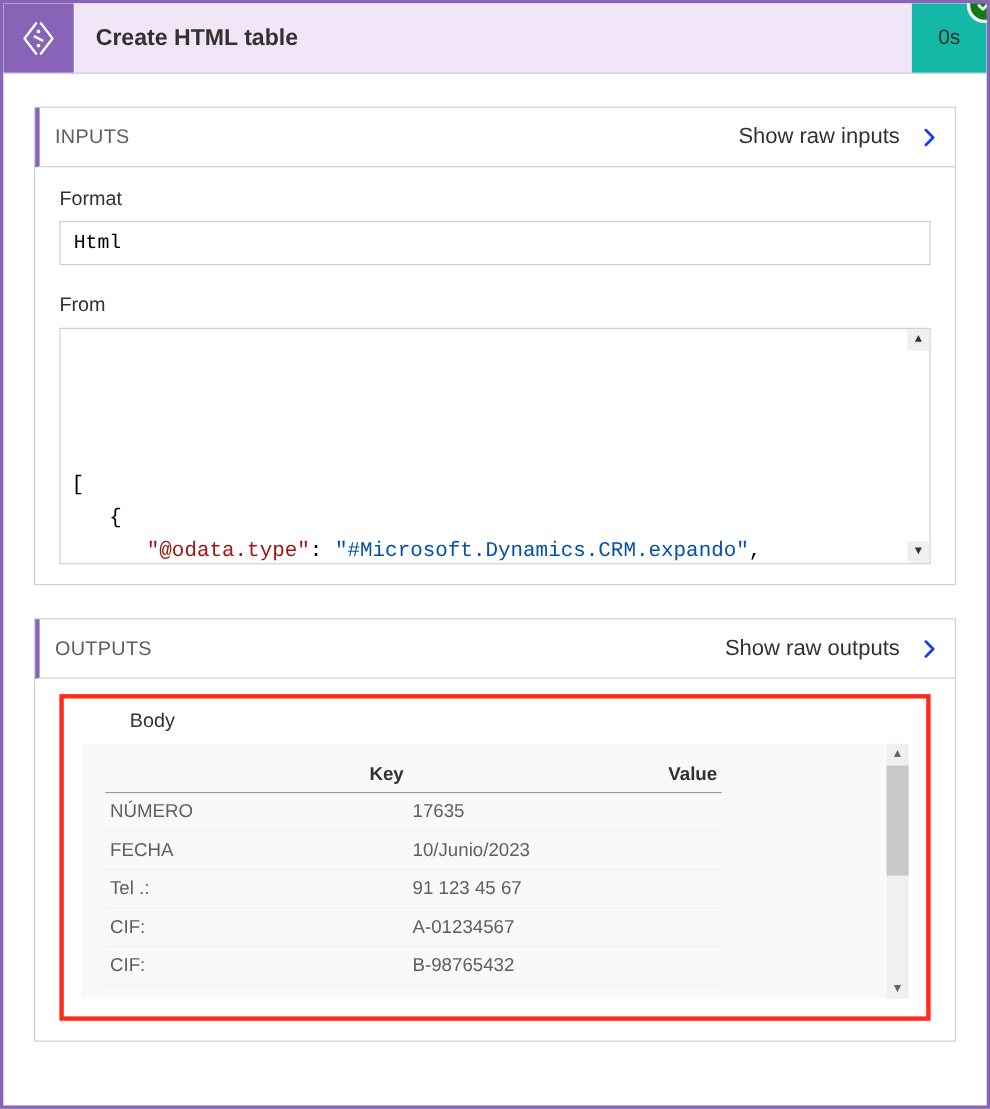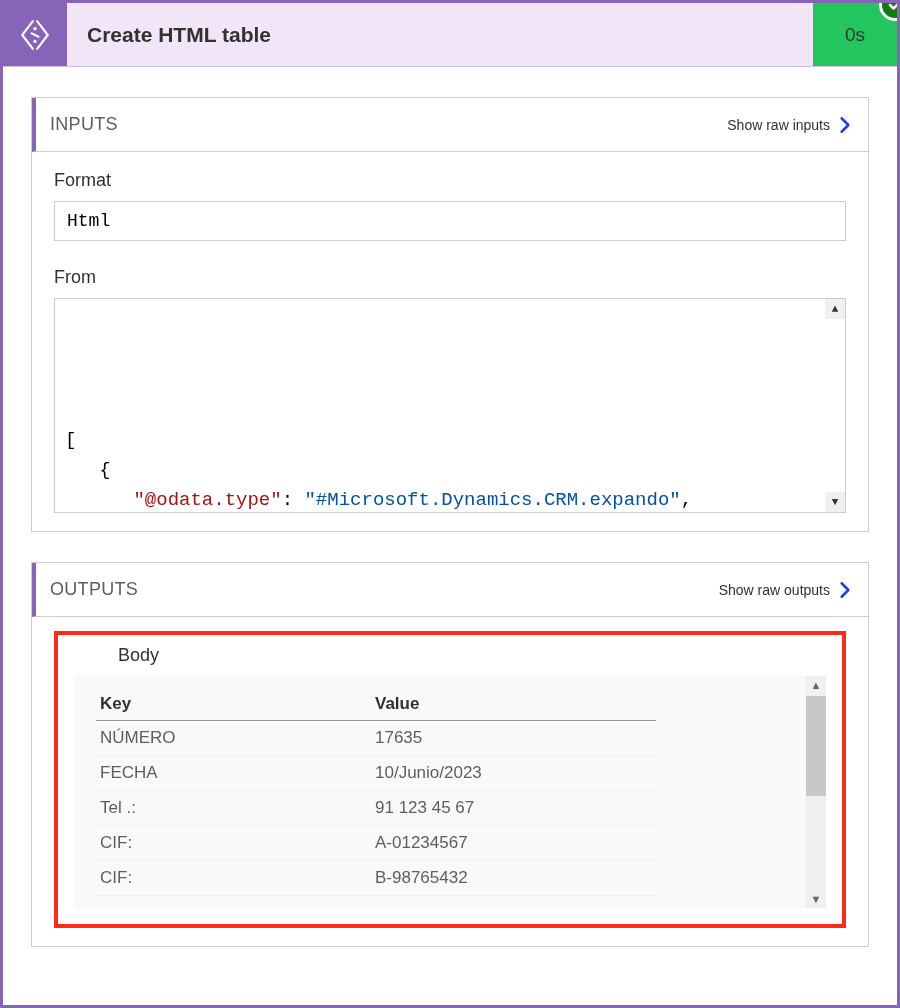--- a/index.html
+++ b/index.html
@@ -33,22 +33,22 @@
   .action-title {
     flex: 1;
     display: flex;
     align-items: center;
     padding-left: 20px;
     font-size: 21px;
     color: #323130;
     font-weight: 700;
   }
   .action-time {
-    width: 84px;
-    background: #22c55e;
+    width: 68px;
+    background: #14b8a6;
     display: flex;
     align-items: center;
     justify-content: center;
     font-size: 19px;
     color: #323130;
   }
 
   
   .sections { padding: 30px 28px; }
   .card {
@@ -66,23 +66,23 @@
     padding: 0 14px 0 14px;
   }
   .card-head-title {
     font-size: 18px;
     color: #605e5c;
     letter-spacing: 0.3px;
   }
   .card-head-link {
     display: flex;
     align-items: center;
-    gap: 6px;
-    color: #323130;
-    font-size: 14px;
+    gap: 18px;
+    color: #323130;
+    font-size: 20px;
     cursor: pointer;
   }
   .card-head-link svg { width: 18px; height: 18px; }
 
   .card-body { padding: 18px 22px; }
 
   .field-label {
     font-size: 18px;
     color: #323130;
     margin-bottom: 10px;
@@ -167,21 +167,21 @@
     cursor: pointer;
   }
 
   table.kv {
     border-collapse: collapse;
     width: 560px;
     font-size: 17px;
     color: #323130;
   }
   table.kv th {
-    text-align: left;
+    text-align: right;
     font-weight: 600;
     padding: 6px 4px;
     border-bottom: 1px solid #999;
   }
   table.kv td {
     padding: 7px 4px;
     border-bottom: 1px solid #f0f0f0;
     color: #605e5c;
   }
   table.kv th:first-child, table.kv td:first-child { width: 275px; }

